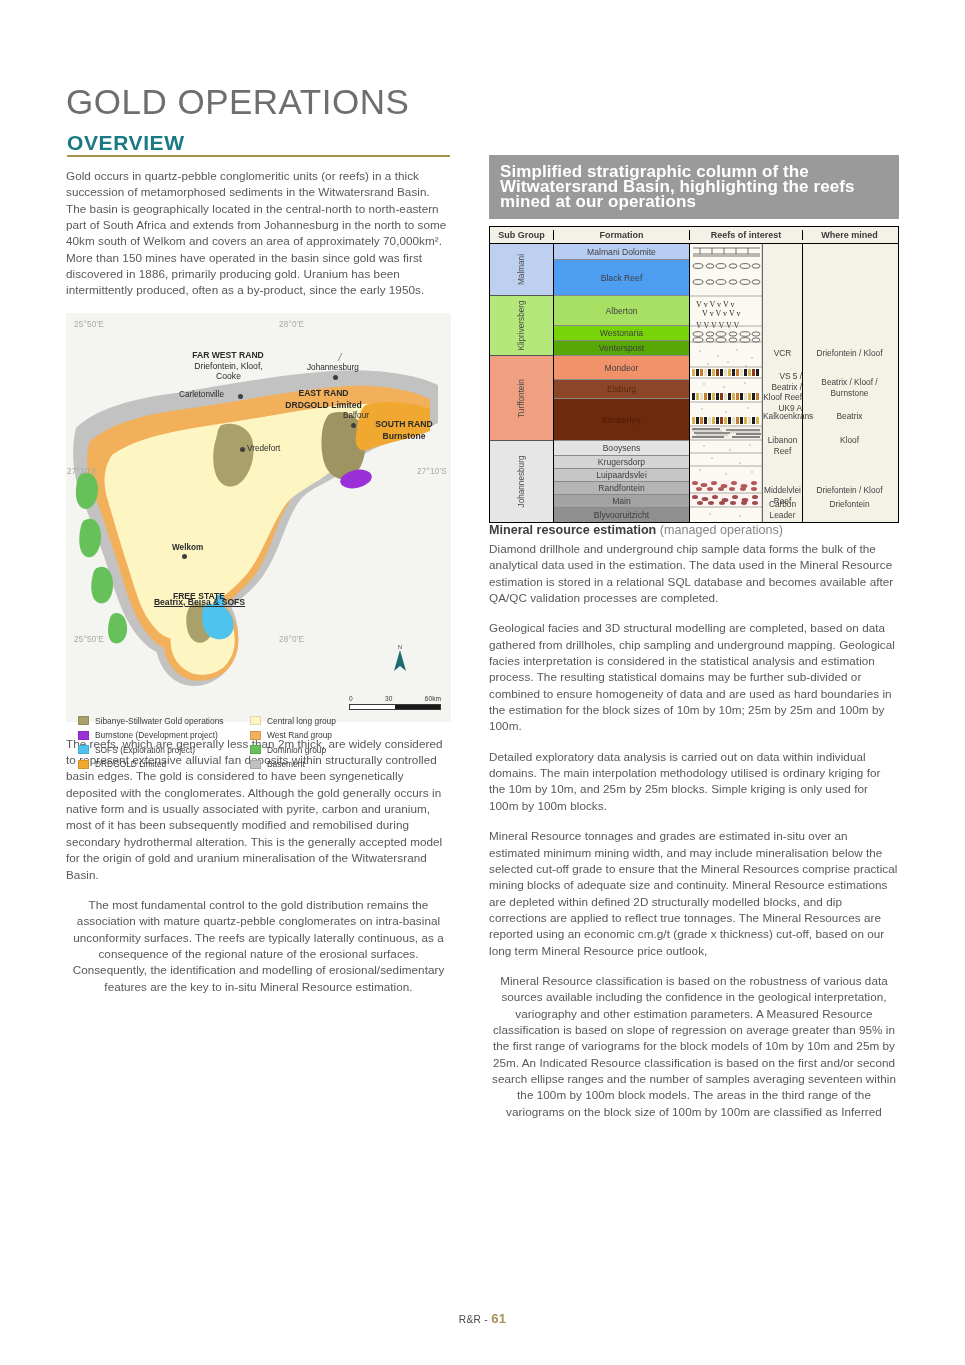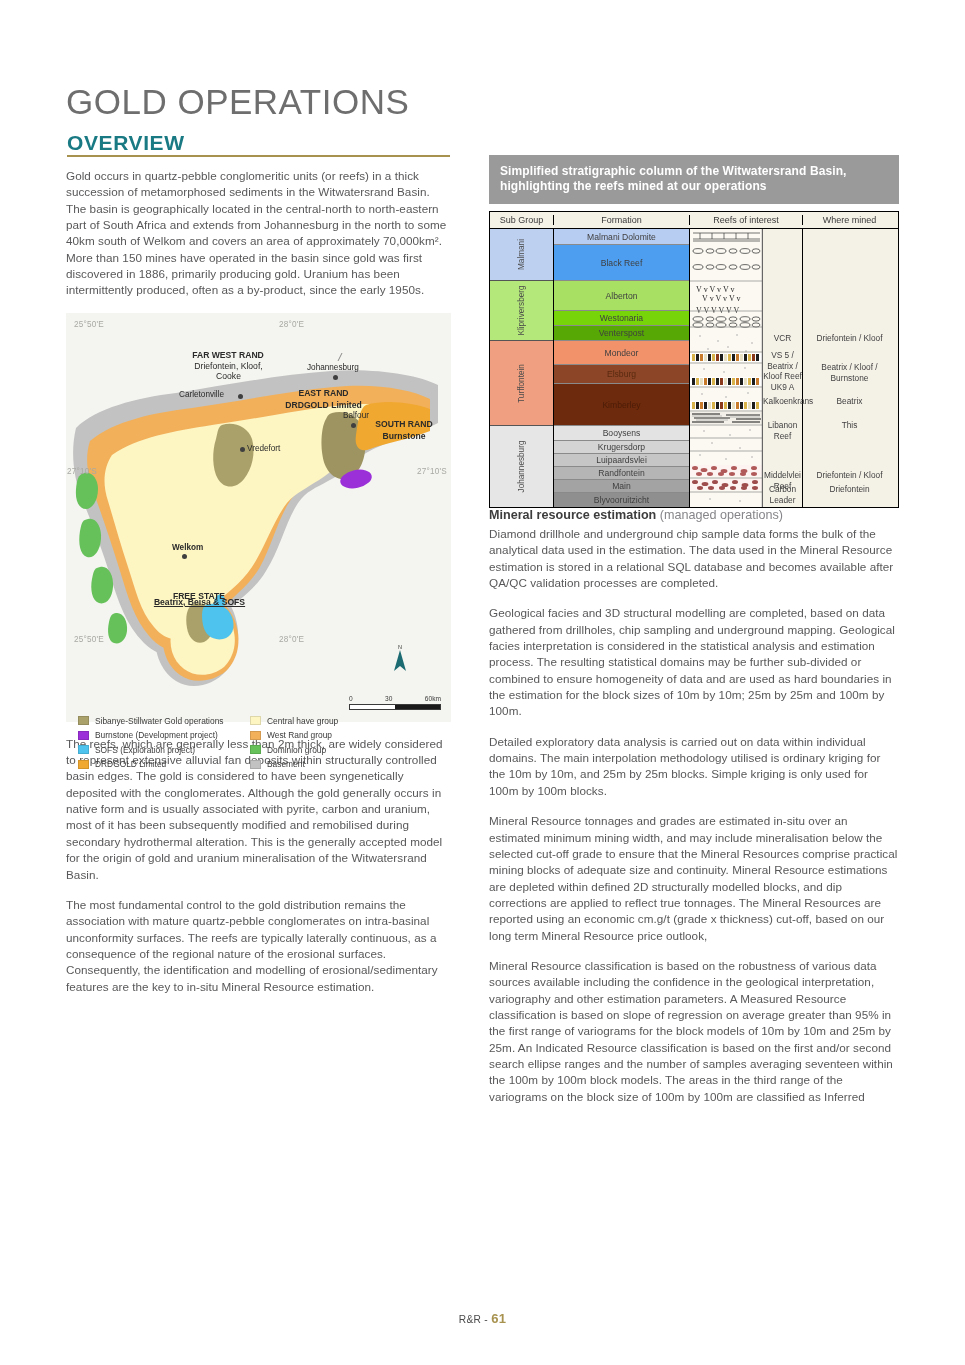--- a/index.html
+++ b/index.html
@@ -33,21 +33,21 @@
   .col-right { position: absolute; left: 489px; top: 155px; width: 410px; }
 
   h3.sub {
     font-size: 12.6px; font-weight: 700; color: #3d3d3d;
     margin-bottom: 4px; letter-spacing: .1px;
   }
   p.body {
     font-size: 11.7px; line-height: 16.35px; color: #58585a;
     margin-bottom: 14px; letter-spacing: .05px;
   }
-  p.body.tight { margin-bottom: 0; }
+  p.body.tight { margin-bottom: 0; text-align: center; }
 
   .mre-head { font-size: 12.6px; margin-bottom: 4px; }
   .mre-head b { font-weight: 700; color: #3d3d3d; }
   .mre-head span { font-weight: 400; color: #86868a; }
 
   
   .map-wrap {
     position: relative; width: 385px; height: 409px;
     margin: 4px 0 14px 0; background: #f4f4f0;
   }
@@ -81,30 +81,30 @@
   .scalebar { position: absolute; right: 2px; bottom: 4px; width: 92px; }
   .scale-ticks { display: flex; font-size: 6.6px; color: #3a3a3a; justify-content: space-between; }
   .scale-bar-g { display: flex; height: 6px; border: .7px solid #3a3a3a; margin-top: 2px; }
   .scale-bar-g div { flex: 1 1 0; }
   .north { position: absolute; right: 36px; bottom: 38px; text-align: center; }
   .north-n { font-size: 5.5px; color: #3a3a3a; }
 
   
   .strat-caption {
     background: #9a9a9a; color: #ffffff; font-weight: 700;
-    font-size: 12px; line-height: 15px; padding: 9px 11px 10px 11px;
+    font-size: 17px; line-height: 15px; padding: 9px 11px 10px 11px;
     width: 410px; letter-spacing: .1px;
   }
   .strat-table {
     margin-top: 7px; width: 410px; border: 1.6px solid #000000;
     background: #f4f1e7; font-size: 8.4px; color: #3a3a3a;
   }
   .strat-head {
     display: flex; border-bottom: 1.6px solid #000; background: #f4f1e7;
-    font-weight: 400; font-size: 9px; height: 17px; align-items: center;
+    font-weight: 700; font-size: 9px; height: 17px; align-items: center;
     text-align: center;
   }
   .c1 { width: 64px; }
   .c2 { width: 136px; }
   .c3 { width: 113px; }
   .c4 { width: 93px; }
   .strat-head .c1, .strat-head .c2, .strat-head .c3 { border-right: 1.3px solid #000; }
   .strat-body { display: flex; }
   .sg-col  { width: 64px; border-right: 1.3px solid #000; }
   .fm-col  { width: 136px; border-right: 1.3px solid #000; }
@@ -258,21 +258,21 @@
             <span class="legend-txt">SOFS (Exploration project)</span>
           </div>
           <div class="legend-row">
             <span class="legend-sw" style="background:#f0a830;"></span>
             <span class="legend-txt">DRDGOLD Limited</span>
           </div>
         </div>
         <div class="legend-col" style="left:172px;">
           <div class="legend-row">
             <span class="legend-sw" style="background:#fdf5c2;"></span>
-            <span class="legend-txt">Central have group</span>
+            <span class="legend-txt">Central long group</span>
           </div>
           <div class="legend-row">
             <span class="legend-sw" style="background:#f2b05a;"></span>
             <span class="legend-txt">West Rand group</span>
           </div>
           <div class="legend-row">
             <span class="legend-sw" style="background:#66c15a;"></span>
             <span class="legend-txt">Dominion group</span>
           </div>
           <div class="legend-row">
@@ -569,36 +569,36 @@
             <line x1="0" y1="263" x2="73" y2="263" stroke="#8a8a8a" stroke-width="0.7"></line>
             <g fill="#9a9a9a">
                 <circle cx="20" cy="270" r="0.7"></circle>
                 <circle cx="50" cy="272" r="0.7"></circle>
               </g>
             <line x1="72.4" y1="0" x2="72.4" y2="278" stroke="#666" stroke-width="1.2"></line>
           </svg>
 
           <div style="position:absolute;left:73px;top:0;right:0;height:278px;">
             <div class="reef-note" style="top:104px;">VCR</div>
-            <div class="reef-note" style="top:121px;white-space:pre-line;">VS 5 / Beatrix /
+            <div class="reef-note" style="top:127px;white-space:pre-line;text-align:right;">VS 5 / Beatrix /
 Kloof Reef UK9 A</div>
             <div class="reef-note" style="top:167px;">Kalkoenkrans</div>
             <div class="reef-note" style="top:191px;">Libanon Reef</div>
             <div class="reef-note" style="top:241px;">Middelvlei Reef</div>
             <div class="reef-note" style="top:255px;">Carbon Leader</div>
           </div>
         </div>
 
         <div class="wm-col">
           <div style="position:absolute;left:0;top:0;right:0;height:278px;">
             <div class="where-note" style="top:104px;">Driefontein / Kloof</div>
             <div class="where-note" style="top:133px;white-space:pre-line;">Beatrix / Kloof /
 Burnstone</div>
             <div class="where-note" style="top:167px;">Beatrix</div>
-            <div class="where-note" style="top:191px;">This</div>
+            <div class="where-note" style="top:191px;">Kloof</div>
             <div class="where-note" style="top:241px;">Driefontein / Kloof</div>
             <div class="where-note" style="top:255px;">Driefontein</div>
           </div>
         </div>
 
       </div>
     </div>
 
     <div style="">
       <div class="mre-head">

